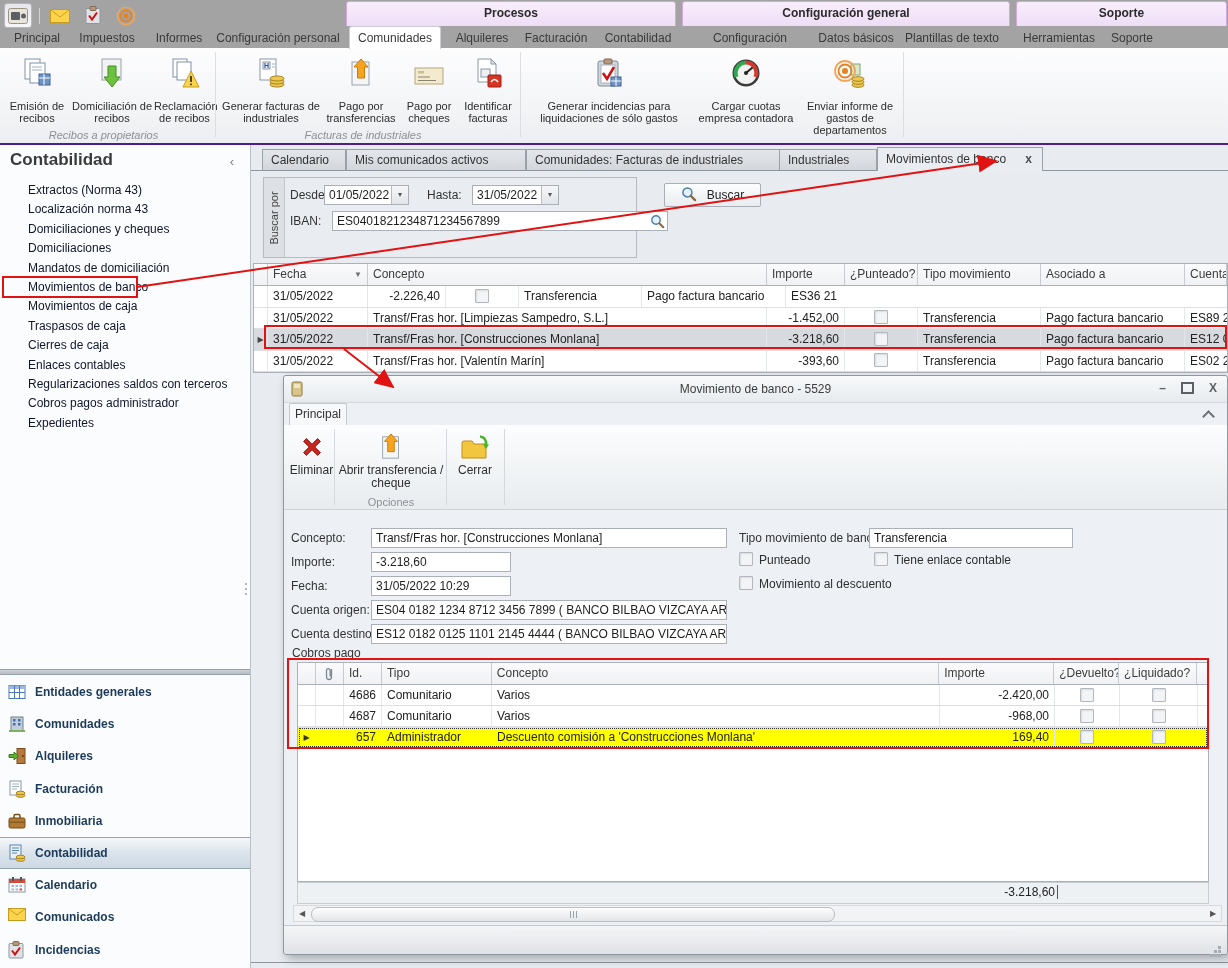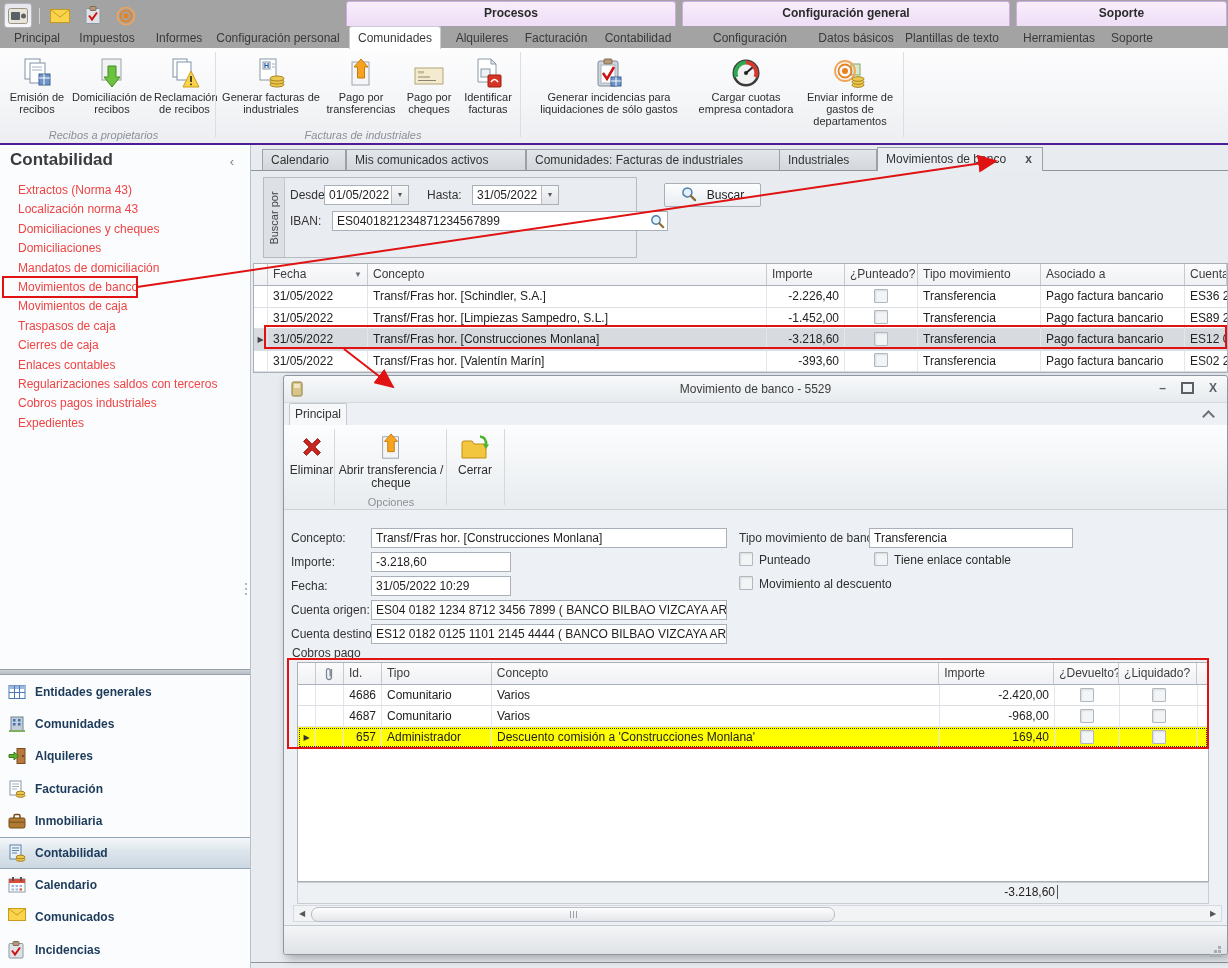--- a/index.html
+++ b/index.html
@@ -17,28 +17,28 @@
   .rtab{position:absolute;top:28px;height:20px;line-height:20px;text-align:center;color:#3a3a3a;cursor:default;}
   .rtab.active{top:26px;height:23px;line-height:22px;background:#fff;border:1px solid #c9cdd3;border-bottom:none;
     border-radius:3px 3px 0 0;box-sizing:border-box;z-index:2;}
   #ribbon-body{position:absolute;top:48px;left:0;right:0;height:95px;
     background:linear-gradient(#fdfdfe 0%,#f4f5f7 60%,#eceef1 100%);}
   .rgroup{position:absolute;top:0;height:95px;}
   .rgroup-label{position:absolute;bottom:2px;left:0;right:12px;text-align:center;font-size:11px;color:#8b9097;font-style:italic;}
   .rsep{position:absolute;top:4px;bottom:6px;width:1px;background:#dcdee2;}
   .rbtn{position:absolute;top:4px;display:flex;flex-direction:column;align-items:center;cursor:default;}
   .rbtn .ric{height:36px;display:flex;align-items:flex-end;justify-content:center;}
-  .rbtn .rlb{margin-top:3px;font-size:11px;line-height:12px;text-align:center;color:#2d2d2d;width:100%;}
+  .rbtn .rlb{margin-top:12px;font-size:11px;line-height:12px;text-align:center;color:#2d2d2d;width:100%;}
   
   #sidebar{position:absolute;top:145px;left:0;width:251px;bottom:0;background:#fbfcfd;
     border-right:1px solid #bac0c7;box-sizing:border-box;}
   .sb-title{position:absolute;top:5px;left:10px;font-size:17px;font-weight:bold;color:#3b3b3b;}
   .sb-collapse{position:absolute;top:9px;right:16px;color:#7c828a;font-size:13px;cursor:pointer;}
   .sb-list{position:absolute;top:36px;left:0;right:0;}
-  .sb-item{height:19.4px;line-height:19.4px;padding-left:18px;color:#ef4444;cursor:pointer;white-space:nowrap;}
+  .sb-item{height:19.4px;line-height:19.4px;padding-left:28px;color:#0f172a;cursor:pointer;white-space:nowrap;}
   .sb-vdots{position:absolute;right:3px;top:438px;width:2px;height:2px;background:#9aa0a8;border-radius:50%;
     box-shadow:0 5px 0 #9aa0a8,0 10px 0 #9aa0a8;}
   .sb-splitter{position:absolute;top:524px;left:0;right:0;height:6px;background:linear-gradient(#cdd2d8,#b6bcc4);
     border-top:1px solid #98a0a8;border-bottom:1px solid #98a0a8;box-sizing:border-box;}
   .sb-nav{position:absolute;top:531px;left:0;right:0;bottom:0;}
   .sb-nav-item{height:32.2px;display:flex;align-items:center;padding-left:8px;gap:9px;font-weight:bold;
     color:#1c3a5a;cursor:pointer;box-sizing:border-box;}
   .sb-nav-item.selected{background:linear-gradient(#f5f8fb,#dde5ec 45%,#ccd8e3);
     border-top:1px solid #93a4b4;border-bottom:1px solid #93a4b4;}
   .nav-ic{width:18px;height:18px;display:inline-flex;}
@@ -340,21 +340,21 @@
       <div class="sb-item">Localización norma 43</div>
       <div class="sb-item">Domiciliaciones y cheques</div>
       <div class="sb-item">Domiciliaciones</div>
       <div class="sb-item">Mandatos de domiciliación</div>
       <div class="sb-item">Movimientos de banco</div>
       <div class="sb-item">Movimientos de caja</div>
       <div class="sb-item">Traspasos de caja</div>
       <div class="sb-item">Cierres de caja</div>
       <div class="sb-item">Enlaces contables</div>
       <div class="sb-item">Regularizaciones saldos con terceros</div>
-      <div class="sb-item">Cobros pagos industriales</div>
+      <div class="sb-item">Cobros pagos administrador</div>
       <div class="sb-item">Expedientes</div>
     </div>
     <div class="sb-vdots"></div>
     <div class="sb-splitter"></div>
     <div class="sb-nav">
       <div class="sb-nav-item">
         <span class="nav-ic">
             <svg width="18" height="18" viewBox="0 0 18 18">
               <rect x="1" y="2.5" width="16" height="13" fill="#fff" stroke="#4a78b5"></rect>
               <rect x="1" y="2.5" width="16" height="3.5" fill="#9db8dc"></rect>
@@ -523,21 +523,20 @@
         <div class="c c-concepto">Concepto</div>
         <div class="c c-importe" style="text-align:left">Importe</div>
         <div class="c c-punt" style="text-align:left">¿Punteado?</div>
         <div class="c c-tipo">Tipo movimiento</div>
         <div class="c c-asoc">Asociado a</div>
         <div class="c c-cuenta">Cuenta b</div>
       </div>
       <div class="gt-row">
         <div class="c c-ind"></div>
         <div class="c c-fecha">31/05/2022</div>
-        <div class="c c-concepto">Transf/Fras hor. [Schindler, S.A.]</div>
         <div class="c c-importe">-2.226,40</div>
         <div class="c c-punt"><span class="cb"></span></div>
         <div class="c c-tipo">Transferencia</div>
         <div class="c c-asoc">Pago factura bancario</div>
         <div class="c c-cuenta">ES36 21</div>
       </div>
       <div class="gt-row">
         <div class="c c-ind"></div>
         <div class="c c-fecha">31/05/2022</div>
         <div class="c c-concepto">Transf/Fras hor. [Limpiezas Sampedro, S.L.]</div>

